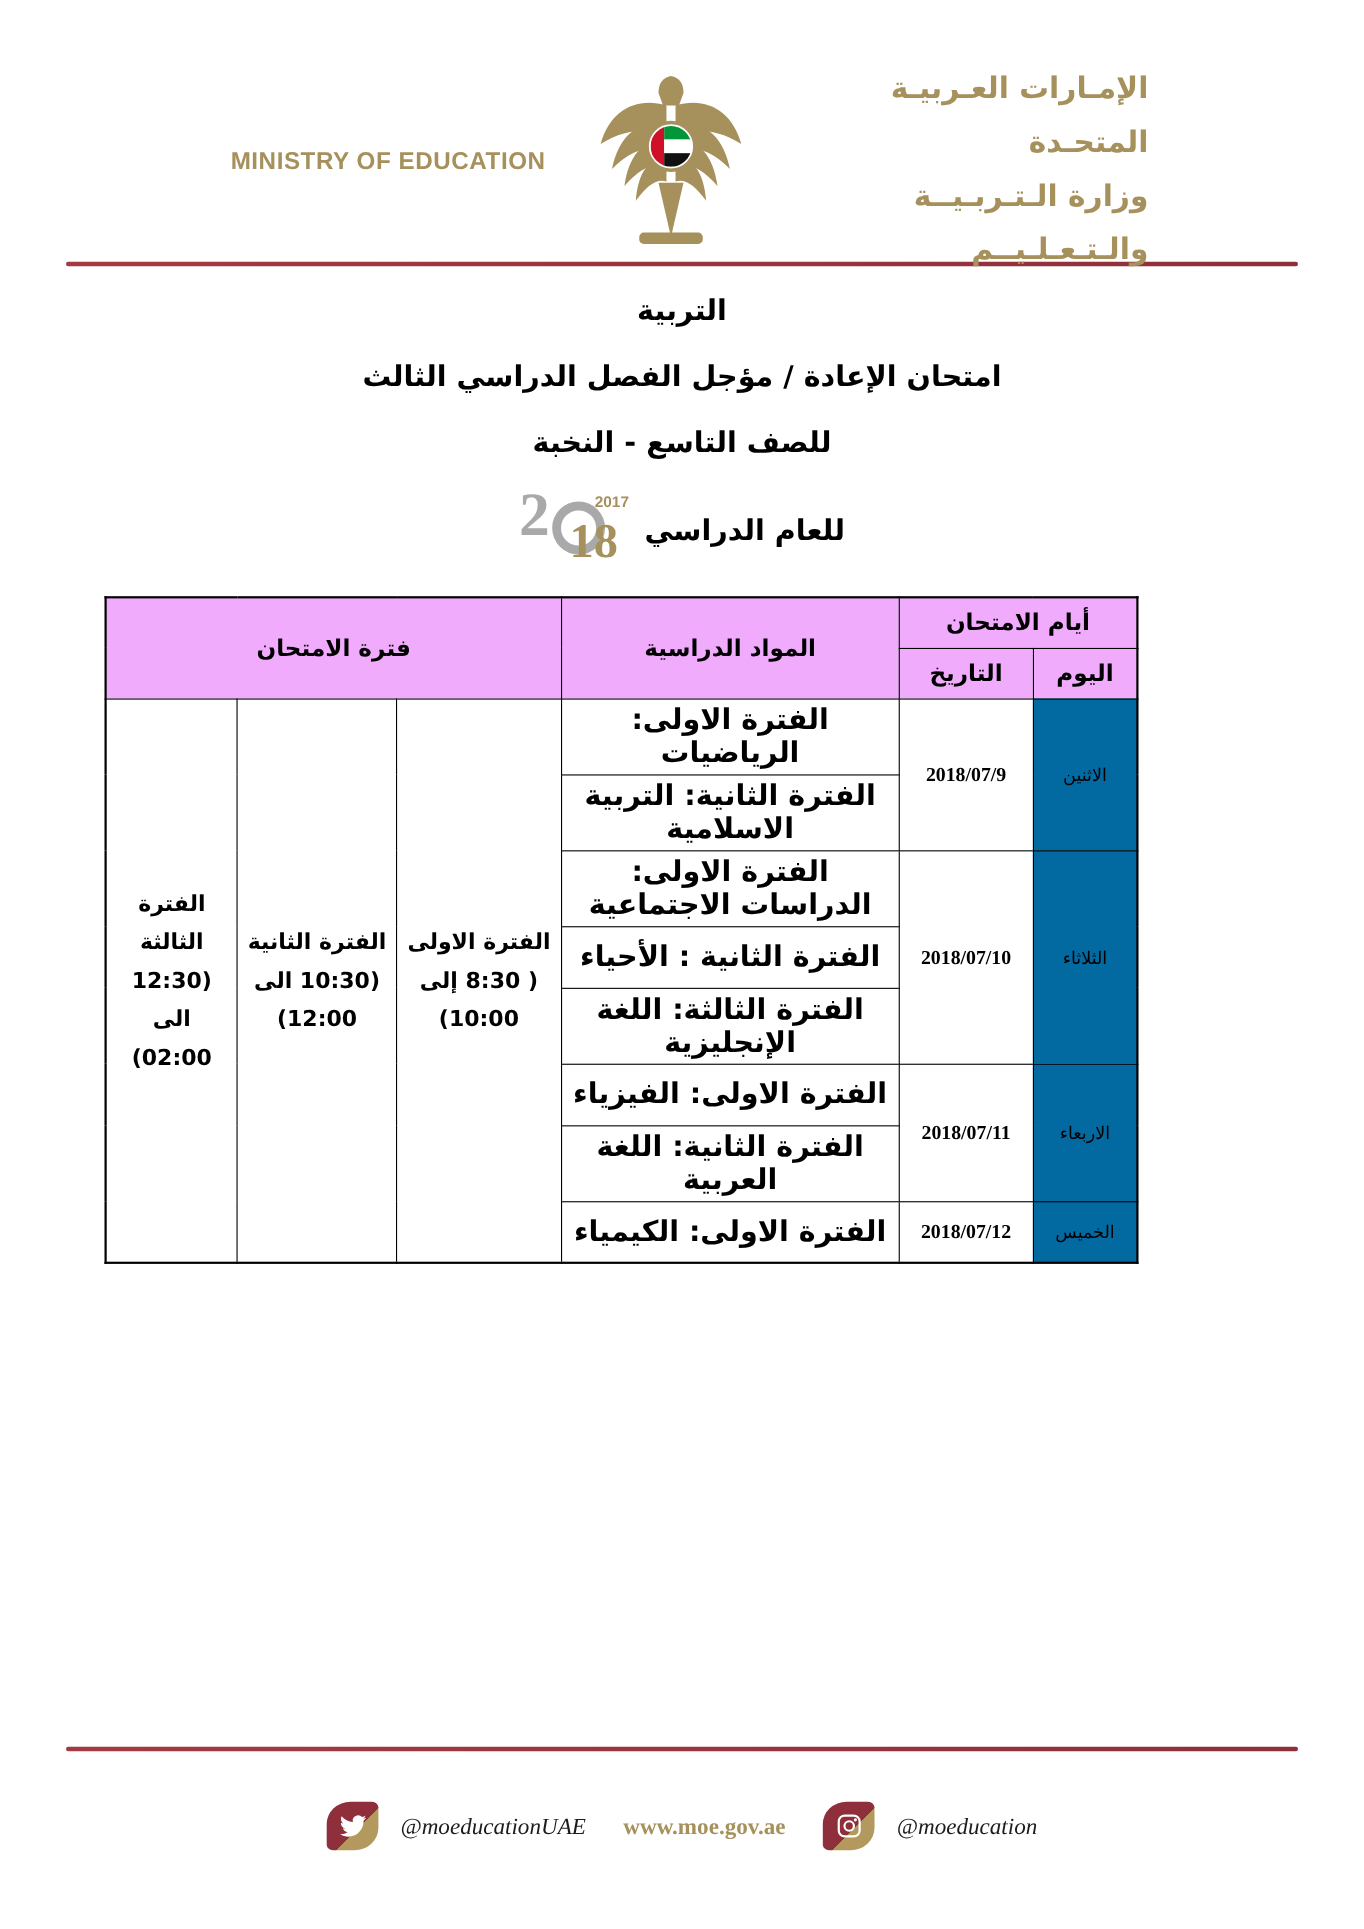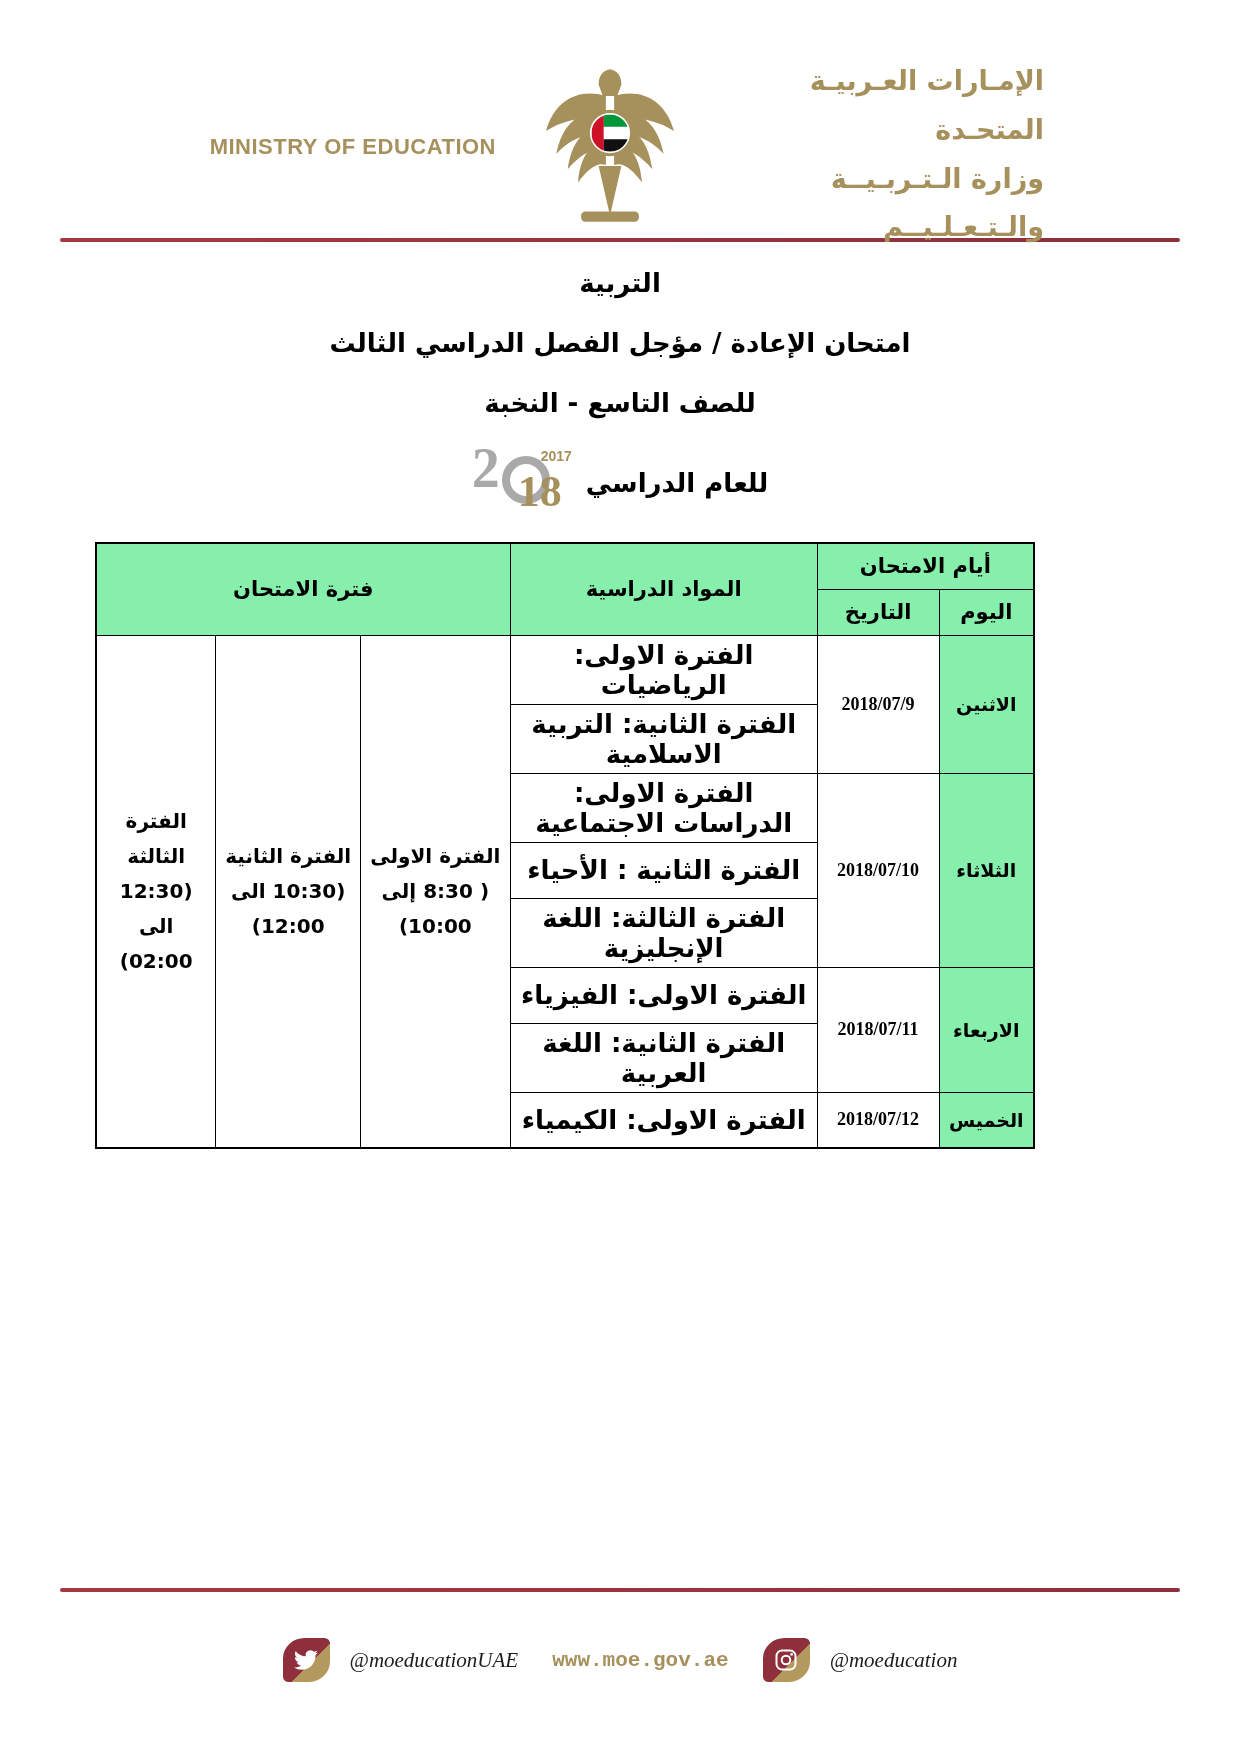--- a/index.html
+++ b/index.html
@@ -44,37 +44,37 @@
   
   table.schedule{
     direction:rtl;border-collapse:collapse;
     margin:24px 0 0 95px;width:940px;
     border:2px solid #000;
   }
   table.schedule th,table.schedule td{
     border:1px solid #000;text-align:center;vertical-align:middle;
     color:#000;padding:4px 6px;
   }
-  table.schedule th{background:#86efac;font-weight:bold;font-size:21px;}
+  table.schedule th{background:#f0abfc;font-weight:bold;font-size:21px;}
   tr.hdr1{height:46px;}
   tr.hdr2{height:46px;}
   tr.body-row{height:56px;}
-  td.day-cell{font-weight:bold;font-size:19px;background:#86efac;}
+  td.day-cell{font-weight:normal;font-size:16px;background:#0369a1;}
   td.date-cell{font-weight:bold;font-size:18px;font-family:"Liberation Serif","DejaVu Serif",serif;direction:ltr;}
   td.subject-cell{font-weight:bold;font-size:26px;}
   td.period-cell{font-weight:bold;font-size:20px;line-height:1.75;}
   .period-time{display:block;}
   
   .footer{position:absolute;left:0;right:0;top:1588px;}
   .social{
     display:flex;justify-content:center;align-items:center;gap:20px;
     margin-top:46px;direction:ltr;
   }
   .handle{font-family:"Liberation Serif","DejaVu Serif",serif;font-size:21px;color:#1c1c1c;font-style:italic;}
-  .website{font-family:Liberation Mono, monospace;font-weight:bold;font-size:21px;color:#a6905c;margin:0 14px;}
+  .website{font-family:Liberation Serif, serif;font-weight:bold;font-size:21px;color:#a6905c;margin:0 14px;}
   .badge{
     width:47px;height:44px;display:flex;align-items:center;justify-content:center;
     background:linear-gradient(135deg,#8e2f3b 58%,#b3995d 58%);
     border-radius:46% 12% 46% 12%;
   }
   .badge svg{display:block;}
 </style>
 </head>
 <body>
 

